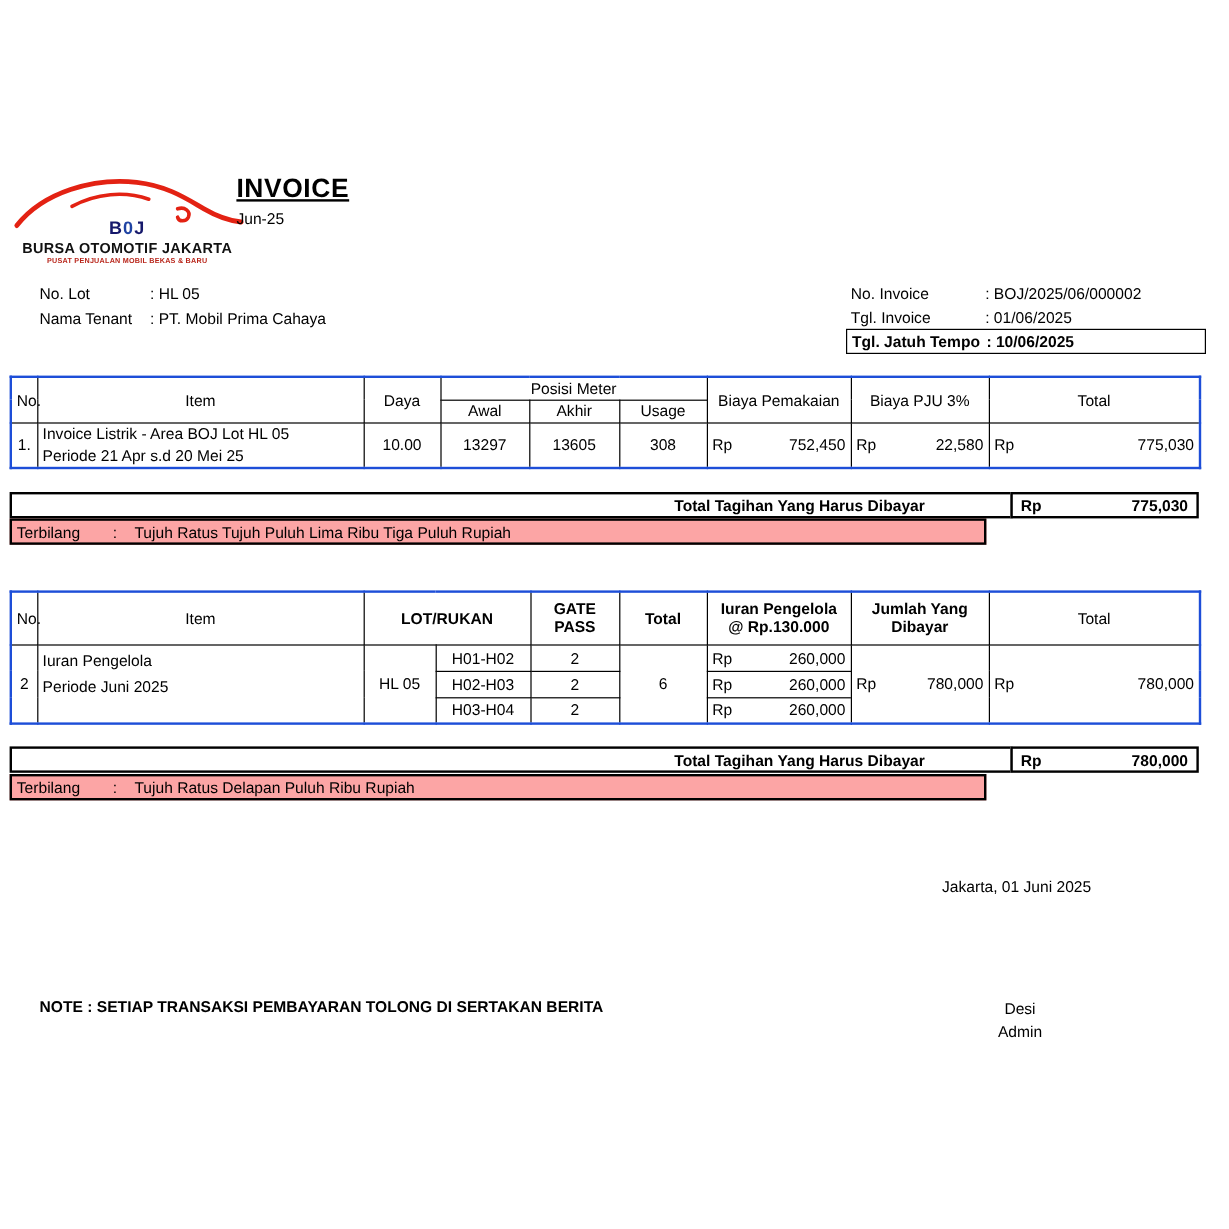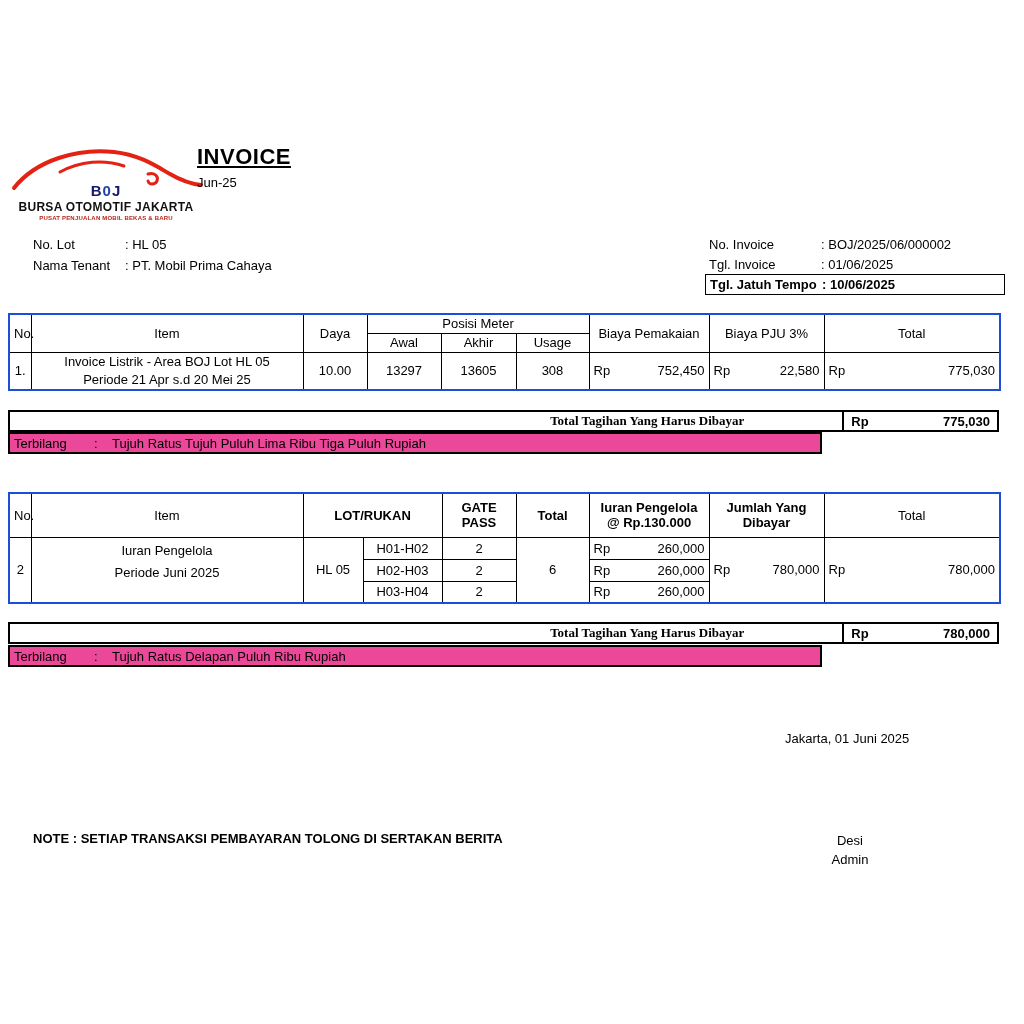--- a/index.html
+++ b/index.html
@@ -37,31 +37,31 @@
   
   table { border-collapse: collapse; table-layout: fixed; width: 991px; border: 2px solid #1d4ed8; background: #fff; }
   th, td { border: 1px solid #000; font-size: 13px; font-weight: normal; text-align: center; vertical-align: middle; padding: 0 4px; }
   th.bold { font-weight: bold; }
   .t1 { position: absolute; left: 8px; top: 313px; }
   .t1 thead tr { height: 19px; }
   .t1 tbody tr { height: 38px; }
   .t2 { position: absolute; left: 8px; top: 492px; }
   .t2 thead tr { height: 44px; }
   .t2 tbody tr { height: 22px; }
-  .item-cell { text-align: center; line-height: 18px; }
+  .item-cell { text-align: left; line-height: 18px; }
   .t2 .item-top { vertical-align: top; padding-top: 2px; line-height: 22px; }
   .mrow { display: flex; justify-content: space-between; align-items: center; width: 100%; }
 
   
   .total-row { position: absolute; left: 8px; width: 991px; height: 22px; display: flex; font-size: 13px; }
-  .total-label-box { width: 954px; border: 2px solid #000; display: flex; align-items: center; justify-content: flex-end; padding-right: 98px; font-weight: bold; background: #fff; font-family: Liberation Serif, serif; }
+  .total-label-box { width: 954px; border: 2px solid #000; display: flex; align-items: center; justify-content: flex-end; padding-right: 71px; font-weight: bold; background: #fff; }
   .total-value-box { width: 179px; margin-left: -2px; border: 2px solid #000; display: flex; align-items: center; justify-content: space-between; padding: 0 7px; font-weight: bold; background: #fff; }
   .total-row.one { top: 410px; }
   .total-row.two { top: 622px; }
-  .terbilang { position: absolute; left: 8px; width: 814px; height: 22px; border: 2px solid #000; display: flex; align-items: center; font-size: 13px; padding-left: 4px; background: #ec4899; }
+  .terbilang { position: absolute; left: 8px; width: 814px; height: 22px; border: 2px solid #000; display: flex; align-items: center; font-size: 13px; padding-left: 4px; background: #fca5a5; }
   .terbilang.one { top: 432px; }
   .terbilang.two { top: 645px; }
   .terbilang .lbl { width: 80px; }
   .terbilang .sep { width: 18px; }
 
   
   .place-date { position: absolute; left: 785px; top: 731px; font-size: 13px; }
   .note { position: absolute; left: 33px; top: 831px; font-size: 13px; font-weight: bold; }
   .signature { position: absolute; left: 800px; top: 831px; width: 100px; text-align: center; font-size: 13px; line-height: 19px; }
 </style>

